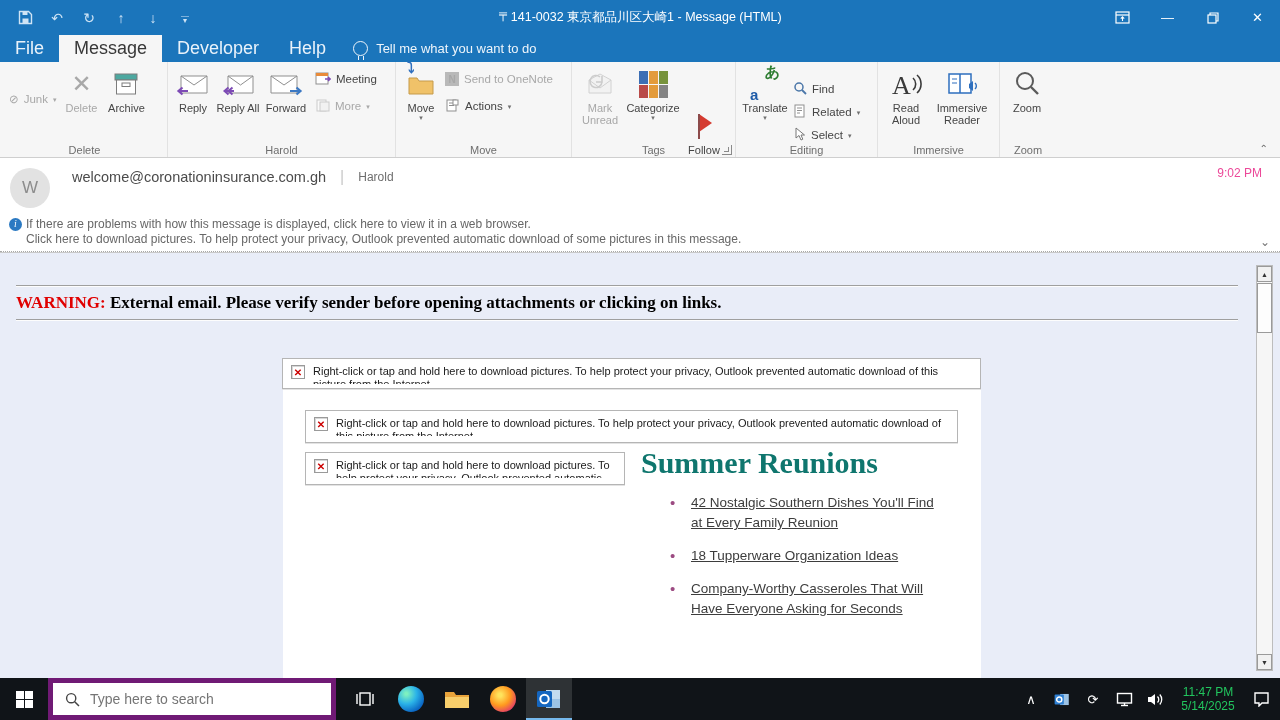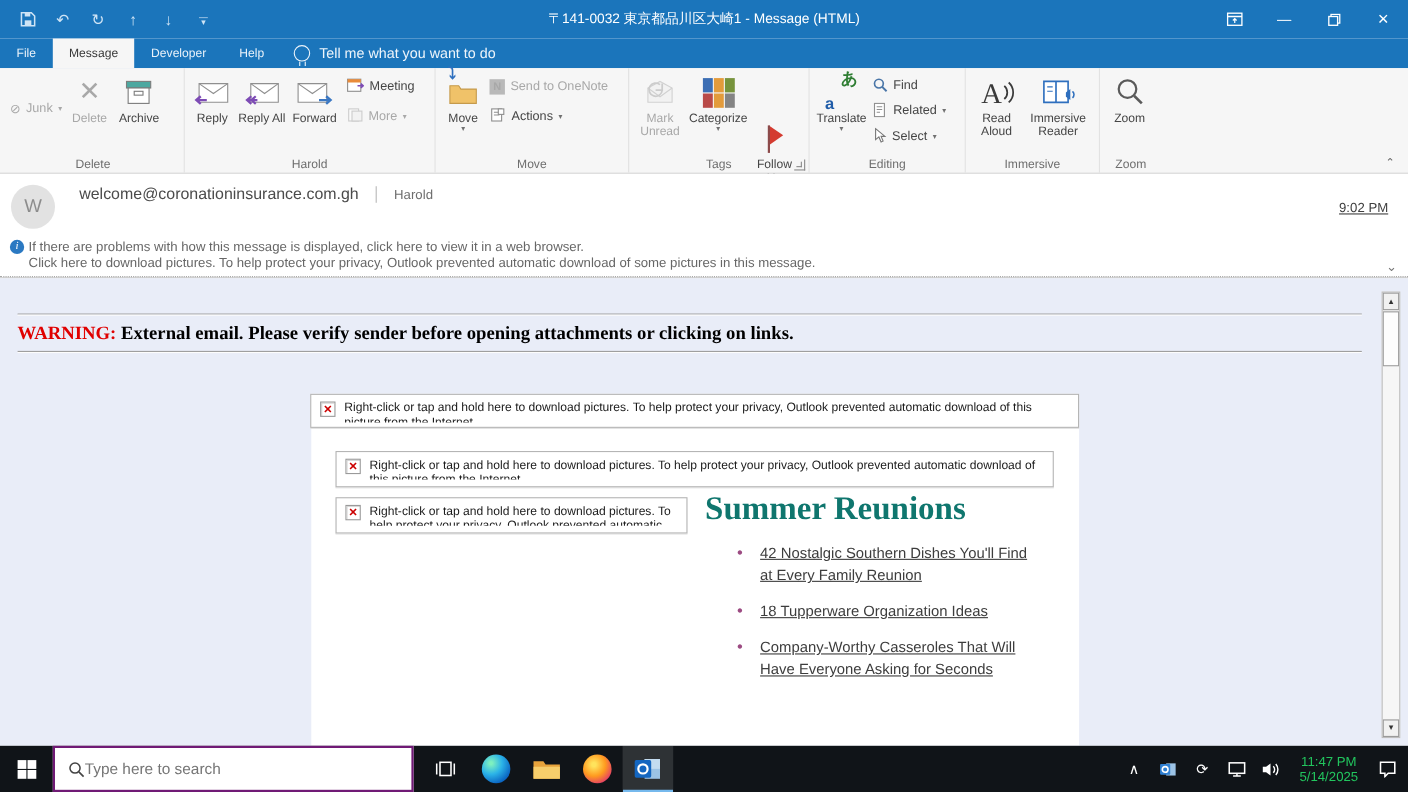--- a/index.html
+++ b/index.html
@@ -9,34 +9,34 @@
   
   .titlebar { position:absolute; top:0; left:0; width:1280px; height:35px; background:#1b75bb; display:flex; align-items:center; color:#fff; }
   .qat { display:flex; align-items:center; gap:14px; margin-left:16px; z-index:2; }
   .qat .qbtn { width:18px; height:18px; display:flex; align-items:center; justify-content:center; color:#cfe4f5; font-size:14px; }
   .win-title { position:absolute; left:0; right:0; text-align:center; font-size:12.5px; color:#fff; pointer-events:none; }
   .win-controls { margin-left:auto; display:flex; align-items:center; z-index:2; }
   .win-controls .wbtn { width:45px; height:35px; display:flex; align-items:center; justify-content:center; color:#fff; font-size:13px; }
 
   
   .tabrow { position:absolute; top:35px; left:0; width:1280px; height:27px; background:#1b75bb; display:flex; align-items:stretch; }
-  .tab { padding:0 15px; display:flex; align-items:center; color:#e9f2fa; font-size:11px; }
+  .tab { padding:0 15px; display:flex; align-items:center; color:#e9f2fa; font-size:18px; }
   .tab.active { background:#f6f6f6; color:#383838; }
   .tellme { display:flex; align-items:center; gap:8px; color:#eef5fb; font-size:13px; padding:0 12px; }
   .bulb { width:15px; height:15px; border:1.5px solid #eef5fb; border-radius:50%; position:relative; }
   .bulb::after { content:""; position:absolute; left:4px; bottom:-5px; width:4px; height:4px; border-left:1.5px solid #eef5fb; border-right:1.5px solid #eef5fb; }
 
   
   .ribbon { position:absolute; top:62px; left:0; width:1280px; height:96px; background:#f6f6f6; border-bottom:1px solid #cfcfcf; display:flex; padding-left:2px; }
   .rgroup { position:relative; display:flex; align-items:flex-start; border-right:1px solid #e2e2e2; padding:1px 3px 15px 3px; }
   .glabel { position:absolute; bottom:1px; left:0; right:0; text-align:center; font-size:11px; color:#6e6e6e; }
   .btnL { width:50px; display:flex; flex-direction:column; align-items:center; text-align:center; font-size:11px; line-height:12px; color:#454545; padding-top:3px; }
   .btnL .bicon { height:36px; display:flex; align-items:center; justify-content:center; }
   .col { display:flex; flex-direction:column; padding-top:6px; gap:7px; }
-  .col3 { gap:3px; padding-top:5px; }
+  .col3 { gap:3px; padding-top:16px; }
   .btnS { display:flex; align-items:center; gap:5px; font-size:11.5px; color:#454545; height:20px; white-space:nowrap; }
   .chev { font-size:7px; color:#707070; line-height:7px; }
   .grayed, .grayed * { color:#a8a8a8 !important; }
   .grayed svg { opacity:.45; filter:grayscale(1); }
   .launcher { position:absolute; right:3px; bottom:2px; width:10px; height:10px; border-right:1px solid #8a8a8a; border-bottom:1px solid #8a8a8a; }
   .launcher::after { content:""; position:absolute; right:2px; bottom:2px; width:4px; height:4px; border-right:1px solid #8a8a8a; border-bottom:1px solid #8a8a8a; }
   .collapse { position:absolute; right:12px; bottom:3px; color:#666; font-size:10px; }
   .vcenter { display:flex; align-items:center; height:72px; }
 
   .catgrid { display:grid; grid-template-columns:repeat(3,9px); grid-template-rows:repeat(2,13px); gap:1px; }
@@ -47,21 +47,21 @@
   .trans .jp { position:absolute; right:0; top:-3px; color:#2e7d32; font-size:15px; }
   .trans .en { position:absolute; left:0; bottom:-2px; color:#1f5ca8; font-size:15px; }
 
   
   .msghead { position:absolute; top:158px; left:0; width:1280px; height:95px; background:#fff; border-bottom:1px solid #c9c9c9; }
   .avatar { position:absolute; left:10px; top:10px; width:40px; height:40px; border-radius:50%; background:#e2e2e2; color:#8c8c8c; font-size:17px; display:flex; align-items:center; justify-content:center; }
   .sender-row { position:absolute; left:72px; top:10px; display:flex; align-items:center; gap:14px; }
   .sender-email { font-size:14.5px; color:#4b4b4b; }
   .sender-sep { color:#c9c9c9; }
   .sender-name { font-size:12px; color:#6e6e6e; }
-  .recv-time { position:absolute; right:18px; top:24px; font-size:12px; color:#404040;text-decoration:underline; }
+  .recv-time { position:absolute; right:18px; top:8px; font-size:12px; color:#ec4899; }
   .subject { position:absolute; left:72px; top:34px; font-size:15px; color:#3c3c3c; }
   .infobar { position:absolute; left:0; right:0; top:57px; bottom:0; border-bottom:1px dotted #a8a8a8; font-size:12px; color:#676767; line-height:14.5px; padding:2px 30px 0 26px; }
   .info-ic { position:absolute; left:9px; top:3px; width:13px; height:13px; border-radius:50%; background:#2b79c2; color:#fff; font-size:10px; font-style:italic; font-family:"Liberation Serif",serif; display:flex; align-items:center; justify-content:center; }
   .head-chev { position:absolute; right:10px; bottom:2px; color:#777; font-size:12px; }
 
   
   .mailbody { position:absolute; top:253px; left:0; width:1280px; height:425px; background:#e9edf8; overflow:hidden; }
   .warnhr { margin:0 42px 0 16px; height:2px; border:0; border-top:1px solid #9f9f9f; border-bottom:1px solid #fdfdfd; }
   .warnhr.first { margin-top:32px; }
   .warning { font-family:"Liberation Serif", serif; font-weight:bold; font-size:17px; margin:6px 42px 6px 16px; color:#000; }
@@ -84,21 +84,21 @@
   .sbtn { position:absolute; left:0; width:15px; height:16px; background:#f1f1f1; border:1px solid #9a9a9a; color:#333; font-size:7px; display:flex; align-items:center; justify-content:center; }
   .sbtn.up { top:0; }
   .sbtn.down { bottom:0; }
   .sthumb { position:absolute; left:0; top:17px; width:15px; height:50px; background:#fdfdfd; border:1px solid #9a9a9a; }
 
   
   .taskbar { position:absolute; left:0; top:678px; width:1280px; height:42px; background:#101418; display:flex; align-items:center; color:#fff; }
   .startbtn { width:48px; height:42px; display:flex; align-items:center; justify-content:center; }
   .winlogo { display:grid; grid-template-columns:8px 8px; grid-template-rows:8px 8px; gap:1px; }
   .winlogo span { background:#fff; }
-  .searchbox { width:328px; height:42px; background:#fff; border:2px solid #701a75; display:flex; align-items:center; gap:0; padding:0 12px; }
+  .searchbox { width:288px; height:42px; background:#fff; border:5px solid #701a75; display:flex; align-items:center; gap:10px; padding:0 12px; }
   .searchbox input { border:0; outline:0; font-size:14px; color:#444; width:220px; font-family:"Liberation Sans",sans-serif; background:transparent; }
   .tbicons { display:flex; align-items:center; margin-left:6px; }
   .tbtn { width:46px; height:42px; display:flex; align-items:center; justify-content:center; }
   .tbtn.active { background:rgba(255,255,255,.13); box-shadow:inset 0 -2px 0 #76b9ed; }
   .edge-ic { width:26px; height:26px; border-radius:50%; background:radial-gradient(circle at 32% 30%, #7df0c0 5%, #2bb3e8 40%, #0b66c3 75%); }
   .ff-ic { width:26px; height:26px; border-radius:50%; background:radial-gradient(circle at 38% 35%, #ffe35c 8%, #ff9a1f 45%, #e2386b 80%, #7a2e8e 100%); }
   .tray { margin-left:auto; display:flex; align-items:center; gap:13px; padding-right:10px; }
   .trayic { display:flex; align-items:center; justify-content:center; width:18px; height:18px; color:#fff; font-size:13px; }
   .clock { text-align:center; font-size:12px; line-height:14px; color:#22c55e; min-width:62px; }
 </style>

